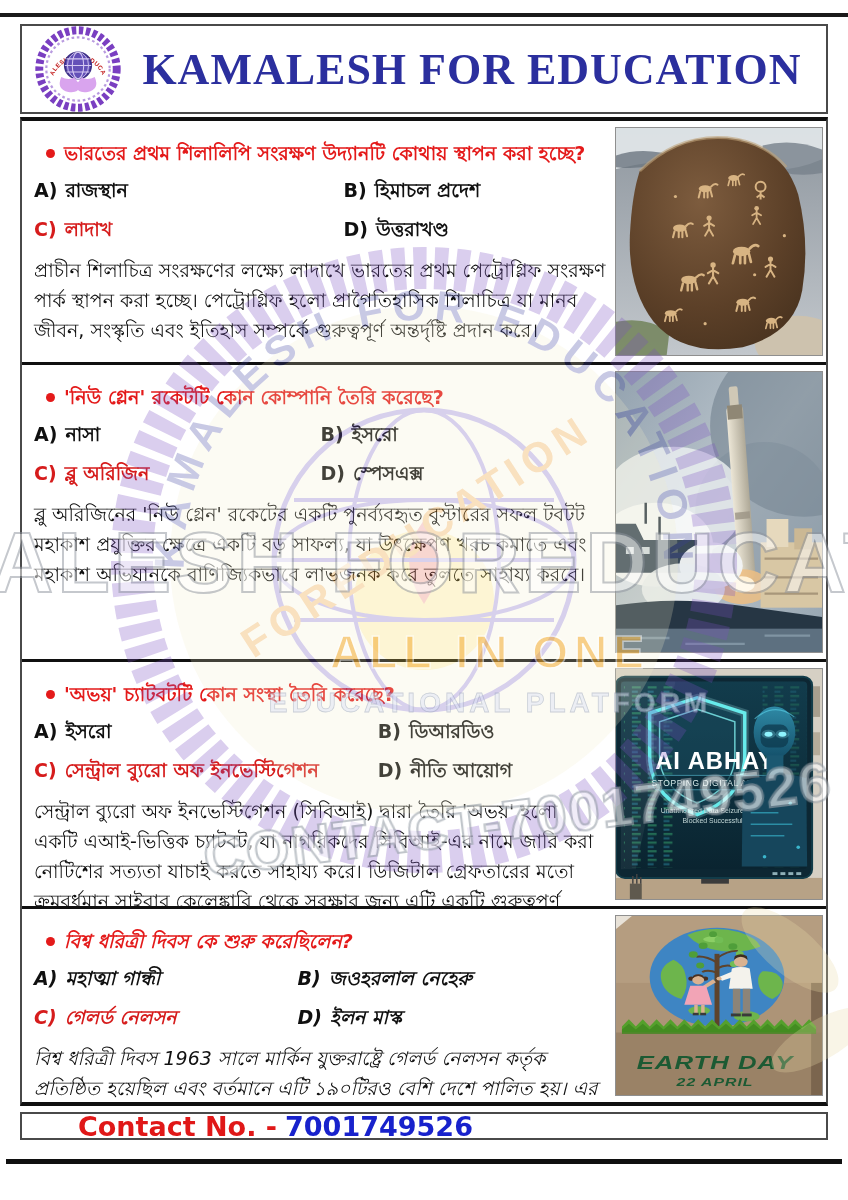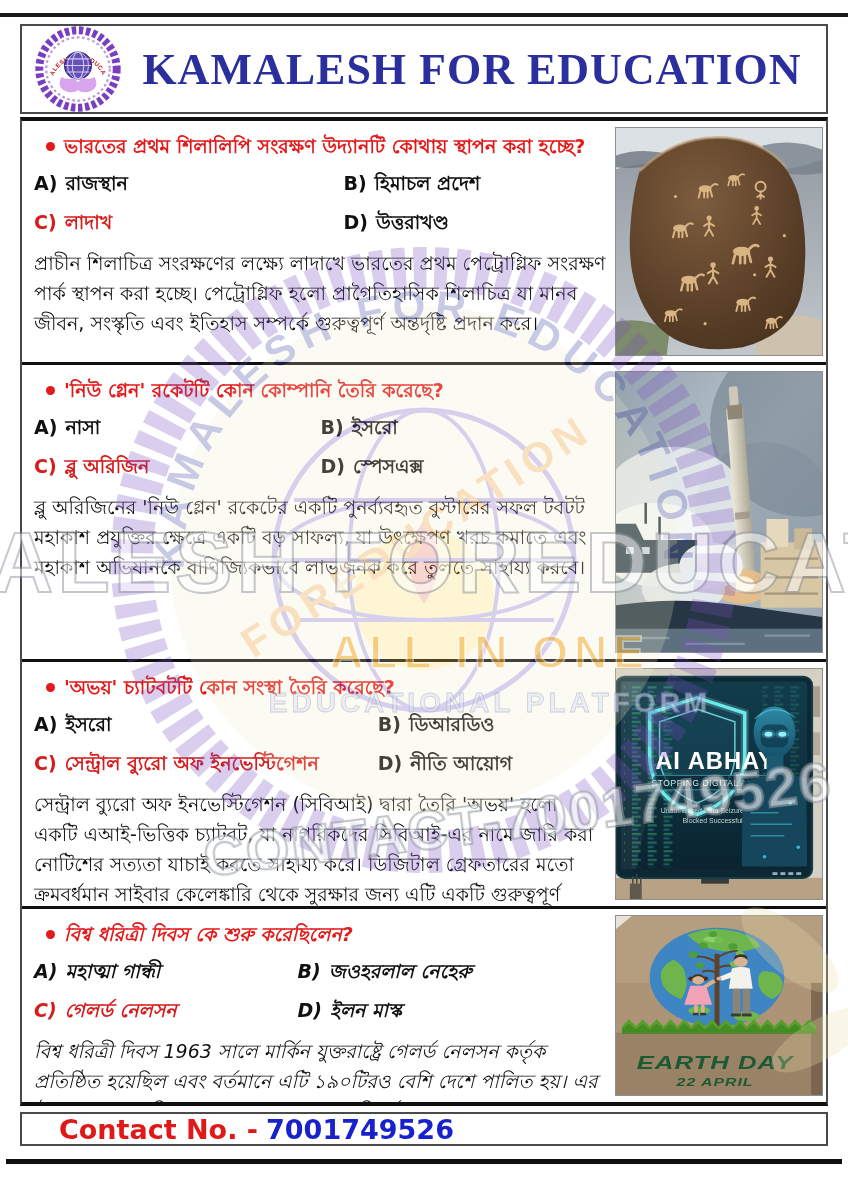--- a/index.html
+++ b/index.html
@@ -13,33 +13,33 @@
   .logo{width:88px;height:88px;flex:0 0 auto;}
   .title{flex:1;text-align:center;font-family:"Liberation Serif","DejaVu Serif",serif;font-weight:700;
          font-size:44px;color:#2b2f9e;letter-spacing:1px;white-space:nowrap;}
 
   .main-box{position:absolute;left:20px;right:20px;top:117px;height:989px;border:2px solid #4a4a4a;
             border-top:4px solid #101010;border-bottom:4px solid #101010;background:#fff;
             box-sizing:border-box;display:flex;flex-direction:column;z-index:1;}
   .qsection{display:flex;border-bottom:3px solid #101010;box-sizing:border-box;overflow:hidden;}
   .qsection.last{border-bottom:none;font-style:italic;}
   .q-text{flex:1;padding:8px 6px 4px 10px;box-sizing:border-box;}
-  .q-title{display:flex;align-items:baseline;gap:9px;margin:5px 0 9px 14px;color:#e41a1a;
+  .q-title{display:flex;align-items:baseline;gap:9px;margin:12px 0 9px 14px;color:#e41a1a;
            font-weight:700;font-size:19px;line-height:1.35;}
   .bullet{flex:0 0 auto;width:9px;height:9px;border-radius:50%;background:#e41a1a;position:relative;top:-2px;}
   .options{display:grid;row-gap:7px;font-weight:700;font-size:19px;color:#101010;margin:0 0 8px 2px;}
   .opt{display:flex;gap:8px;align-items:baseline;}
   .opt.answer{color:#d61c1c;}
   .expl{margin:2px 0 0 2px;font-size:19px;line-height:1.58;color:#101010;}
   .q-image{flex:0 0 208px;margin:6px 3px 6px 2px;border:1px solid #8f8f8f;box-sizing:border-box;background:#0f766e;}
   .q-image svg{width:100%;height:100%;display:block;}
   .q-image text, .wm text, .logo text{font-family:"Liberation Sans","DejaVu Sans",sans-serif;}
 
-  .footer-box{position:absolute;left:20px;right:20px;top:1112px;height:34px;border:2px solid #4a4a4a;
-              background:#fff;display:flex;align-items:center;padding-left:37px;box-sizing:border-box;
+  .footer-box{position:absolute;left:20px;right:20px;top:1112px;height:28px;border:2px solid #4a4a4a;
+              background:#fff;display:flex;align-items:center;padding-left:56px;box-sizing:border-box;
               font-weight:700;font-size:27px;z-index:2;}
   .contact-label{color:#e01818;}
   .contact-number{color:#1822cc;margin-left:8px;}
 
   .wm{position:absolute;left:0;top:0;width:848px;height:1200px;pointer-events:none;z-index:40;}
 </style>
 </head>
 <body>
 
 <div class="page">

